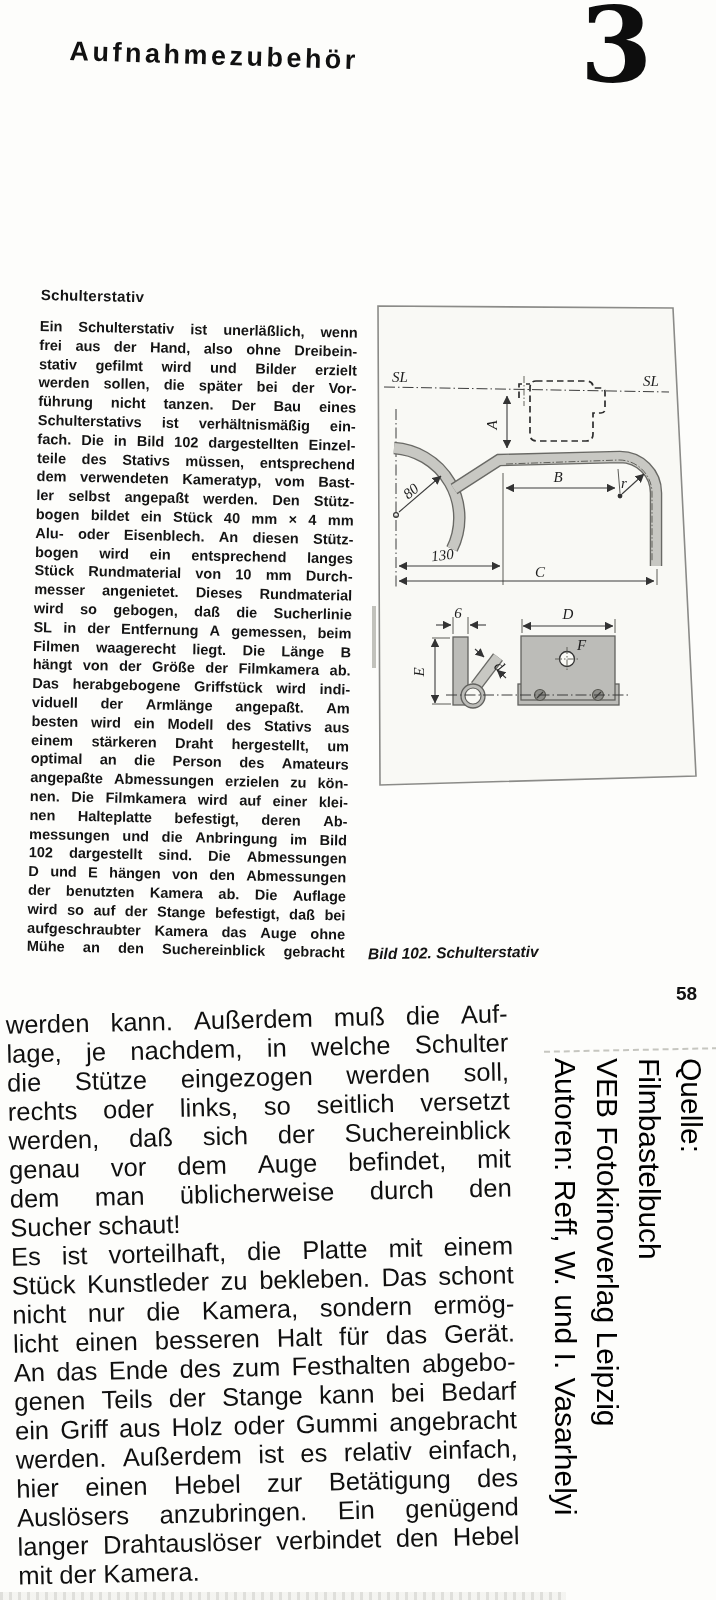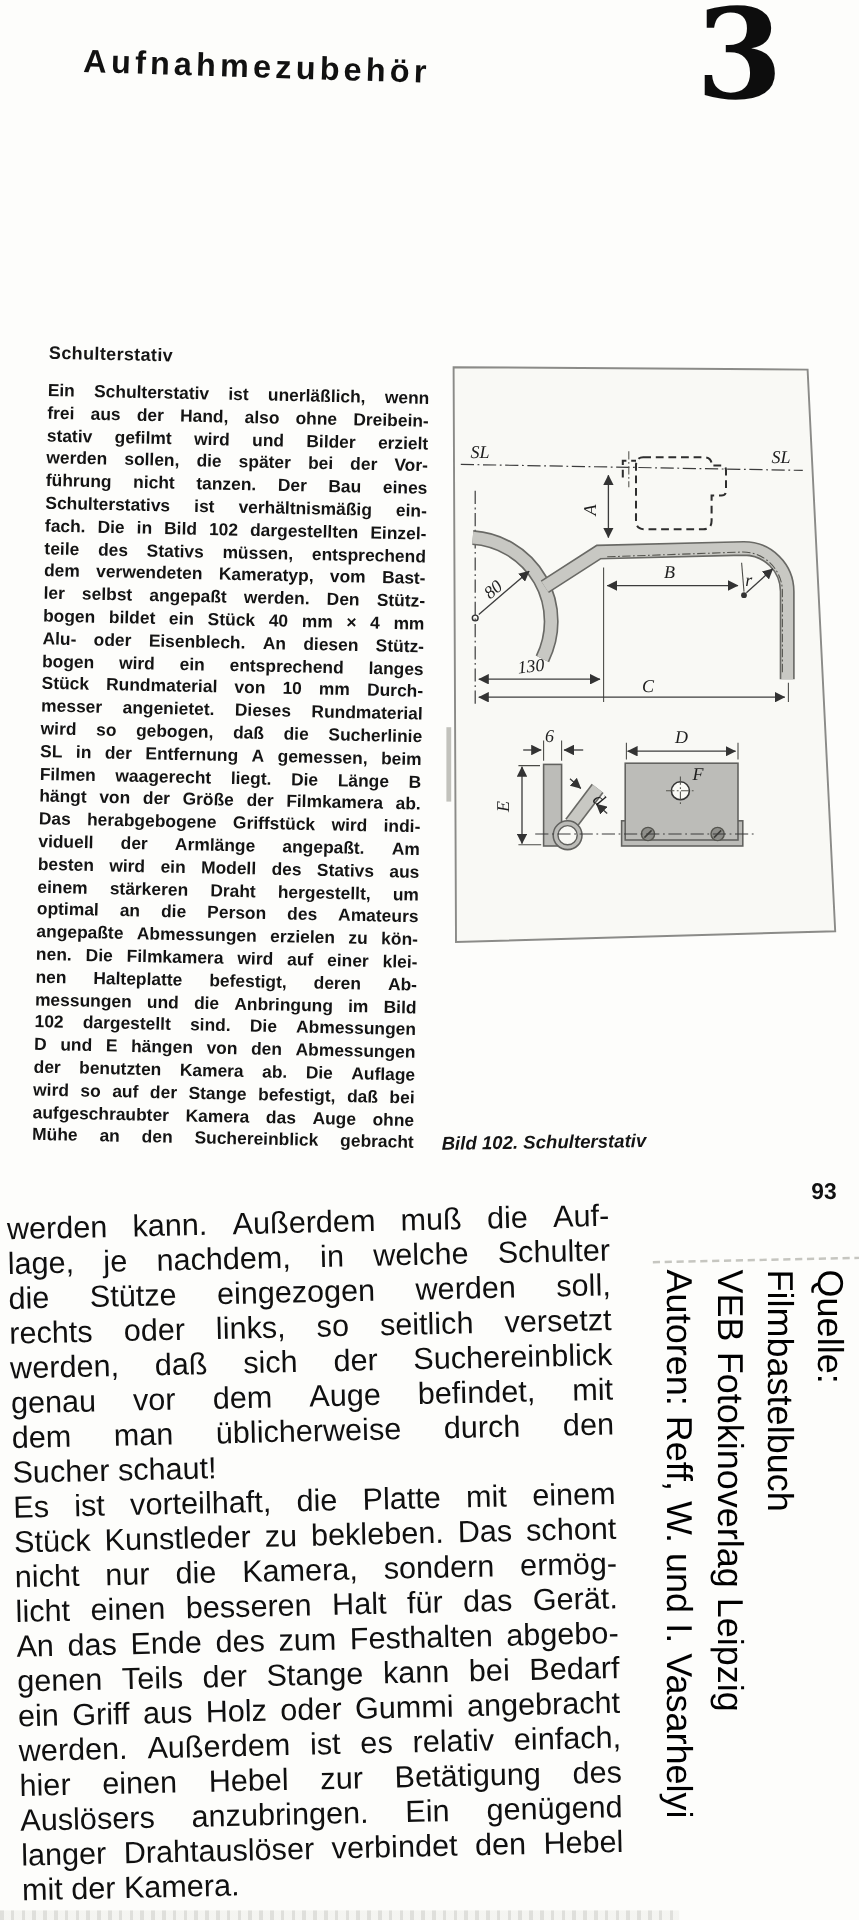--- a/index.html
+++ b/index.html
@@ -454,21 +454,21 @@
 
       <circle cx="170" cy="407" r="5.5" fill="#8e8e8a" stroke="#55554f" stroke-width="1.2"></circle>
       <path d="M167 410 L173 404" stroke="#3c3c38" stroke-width="1.3"></path>
       <circle cx="228" cy="407" r="5.5" fill="#8e8e8a" stroke="#55554f" stroke-width="1.2"></circle>
       <path d="M225 410 L231 404" stroke="#3c3c38" stroke-width="1.3"></path>
       <path class="dd" d="M76 407 H258" stroke-width="0.9"></path>
     </g>
   </svg>
 
   <div class="abs" id="figure-caption">Bild 102. Schulterstativ</div>
-  <div class="abs" id="page-number">93</div>
+  <div class="abs" id="page-number">58</div>
 
   <div class="abs" id="bottomblock">
     <div>
         <div class="tline just">
           <span>werden</span>
           <span>kann.</span>
           <span>Außerdem</span>
           <span>muß</span>
           <span>die</span>
           <span>Auf-</span>

